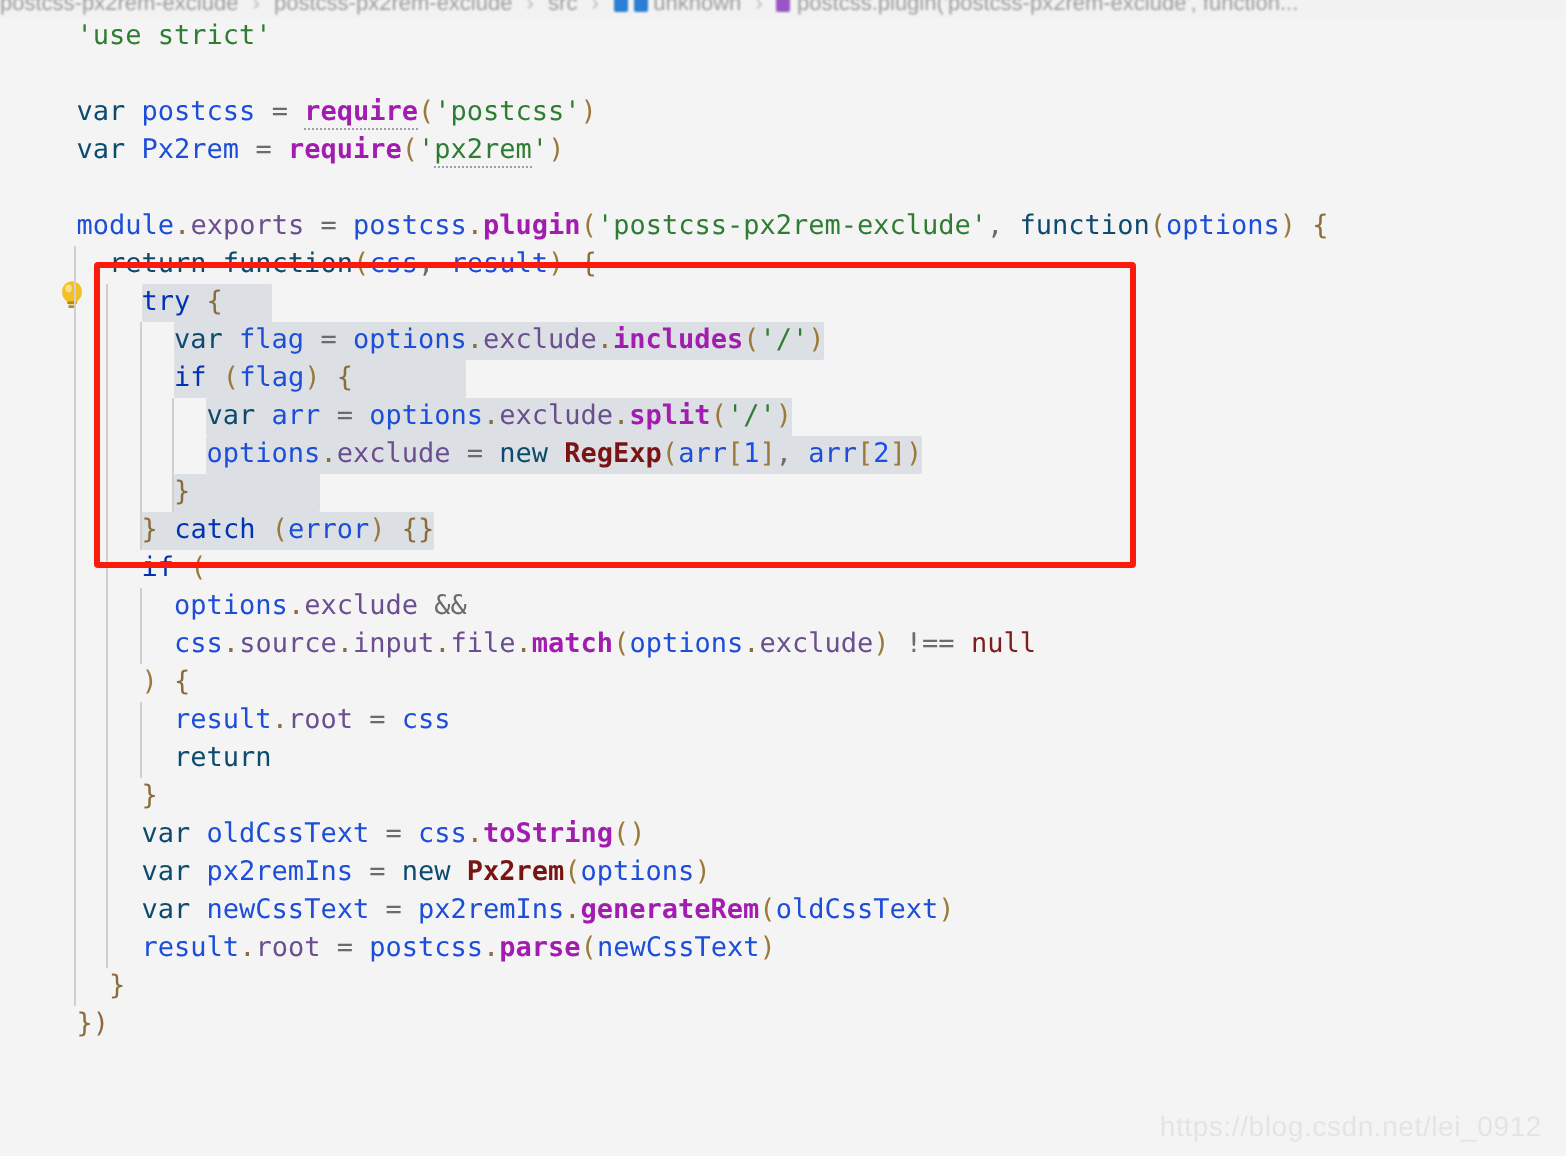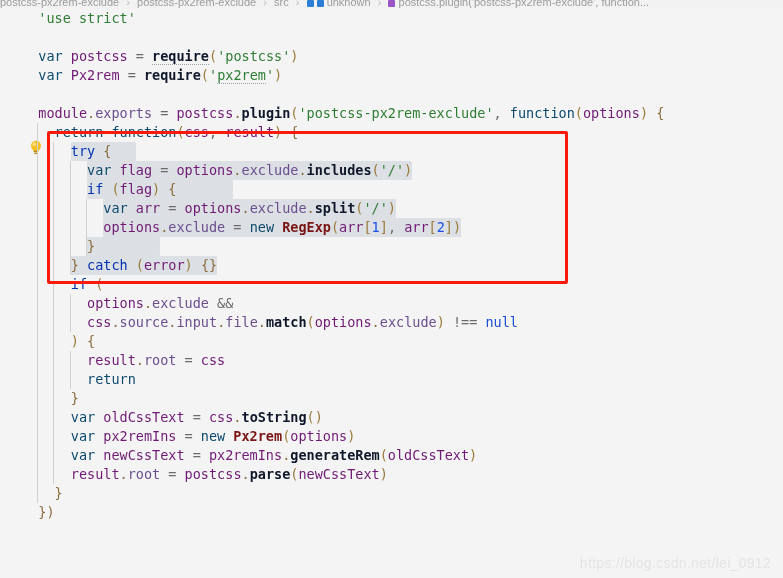--- a/index.html
+++ b/index.html
@@ -72,29 +72,29 @@
 
   
   .guide{
     position:absolute;top:0;width:1px;height:19px;
     background:#d0d0d0;
   }
 
   
   .kw      {color:#0c4a6e;}            
   .kw-b    {color:#0033b3;}            
-  .ident   {color:#701a75;}
+  .ident   {color:#1d4ed8;}
   .prop    {color:#6b4e8f;text-align:center;}
-  .fn      {color:#0f172a;font-weight:bold;}
+  .fn      {color:#a21caf;font-weight:bold;}
   .str     {color:#2e7d32;}
   .punc    {color:#8a6d3b;}
   .paren   {color:#9a7a3a;}
   .num     {color:#1750eb;}
   .op      {color:#6b6b6b;}
-  .nullkw  {color:#1d4ed8;}
+  .nullkw  {color:#7f1d1d;}
   .brace   {color:#8a6d3b;}
   .cls     {color:#7a1414;font-weight:bold;}
   .squiggle{
     border-bottom:1px dotted #9aa0a6;
   }
 
   
   #annotation-box{
     position:absolute;
     left:47px;top:122px;width:521px;height:153px;

